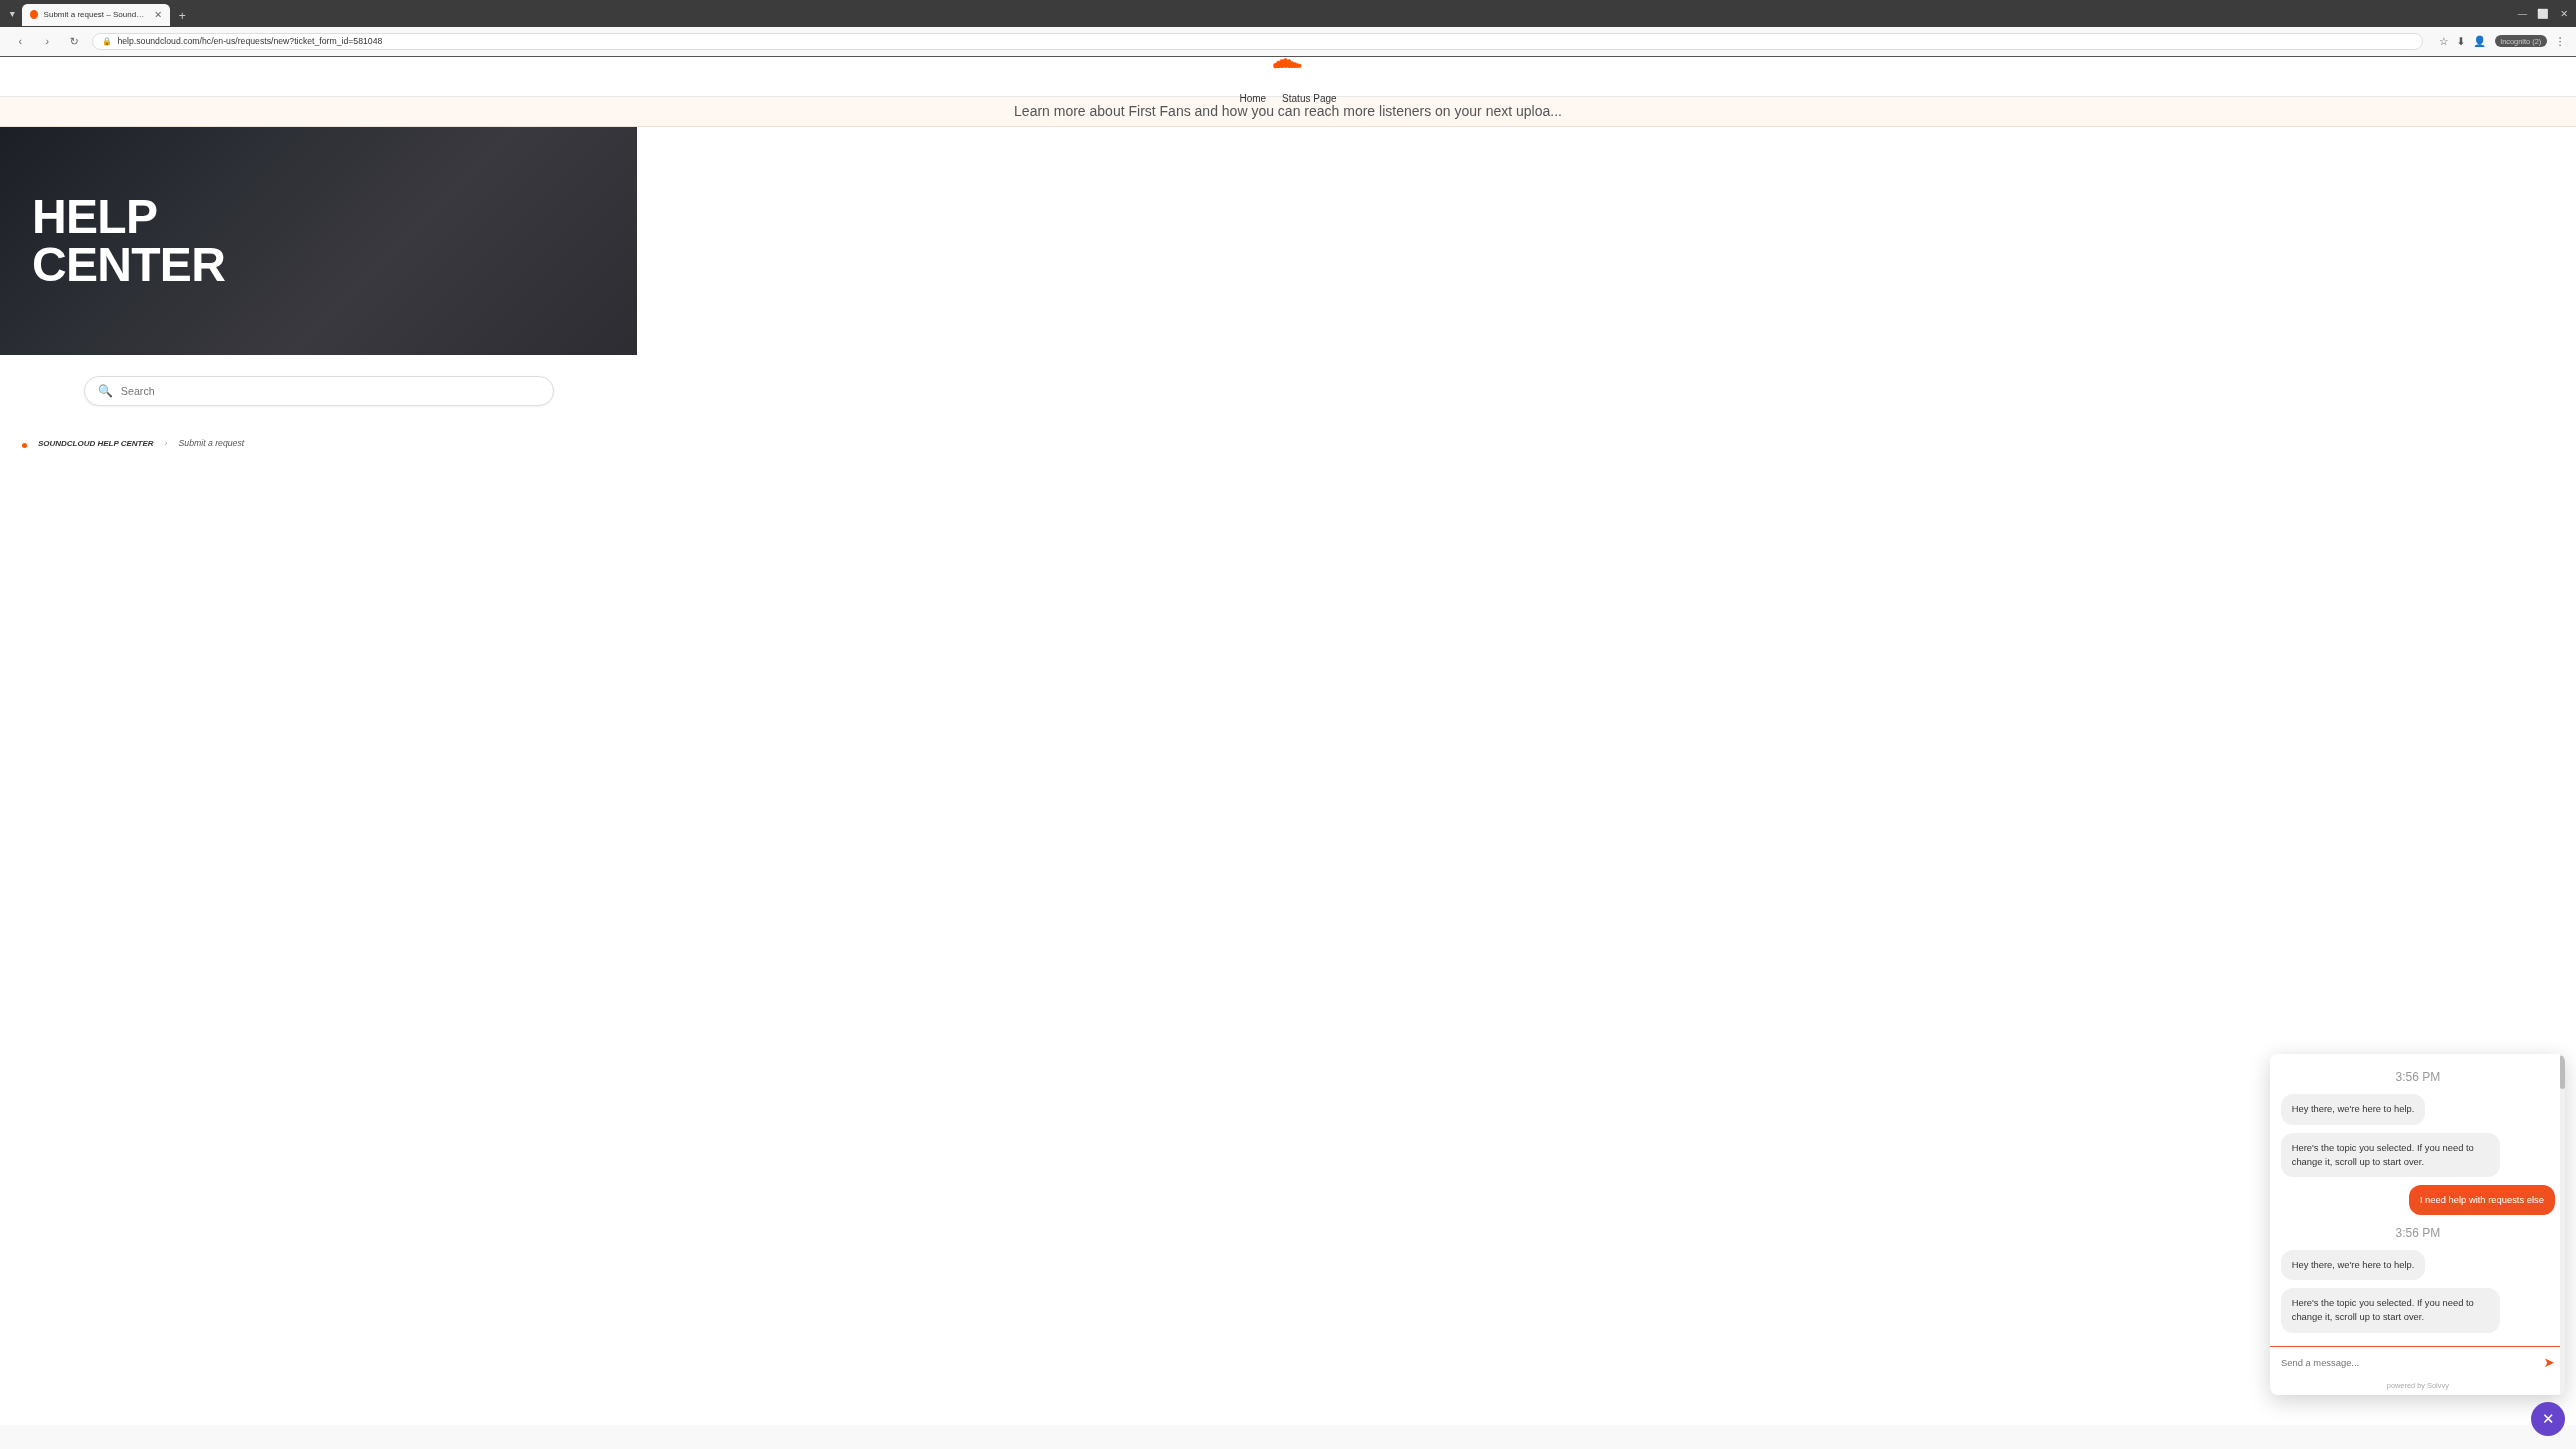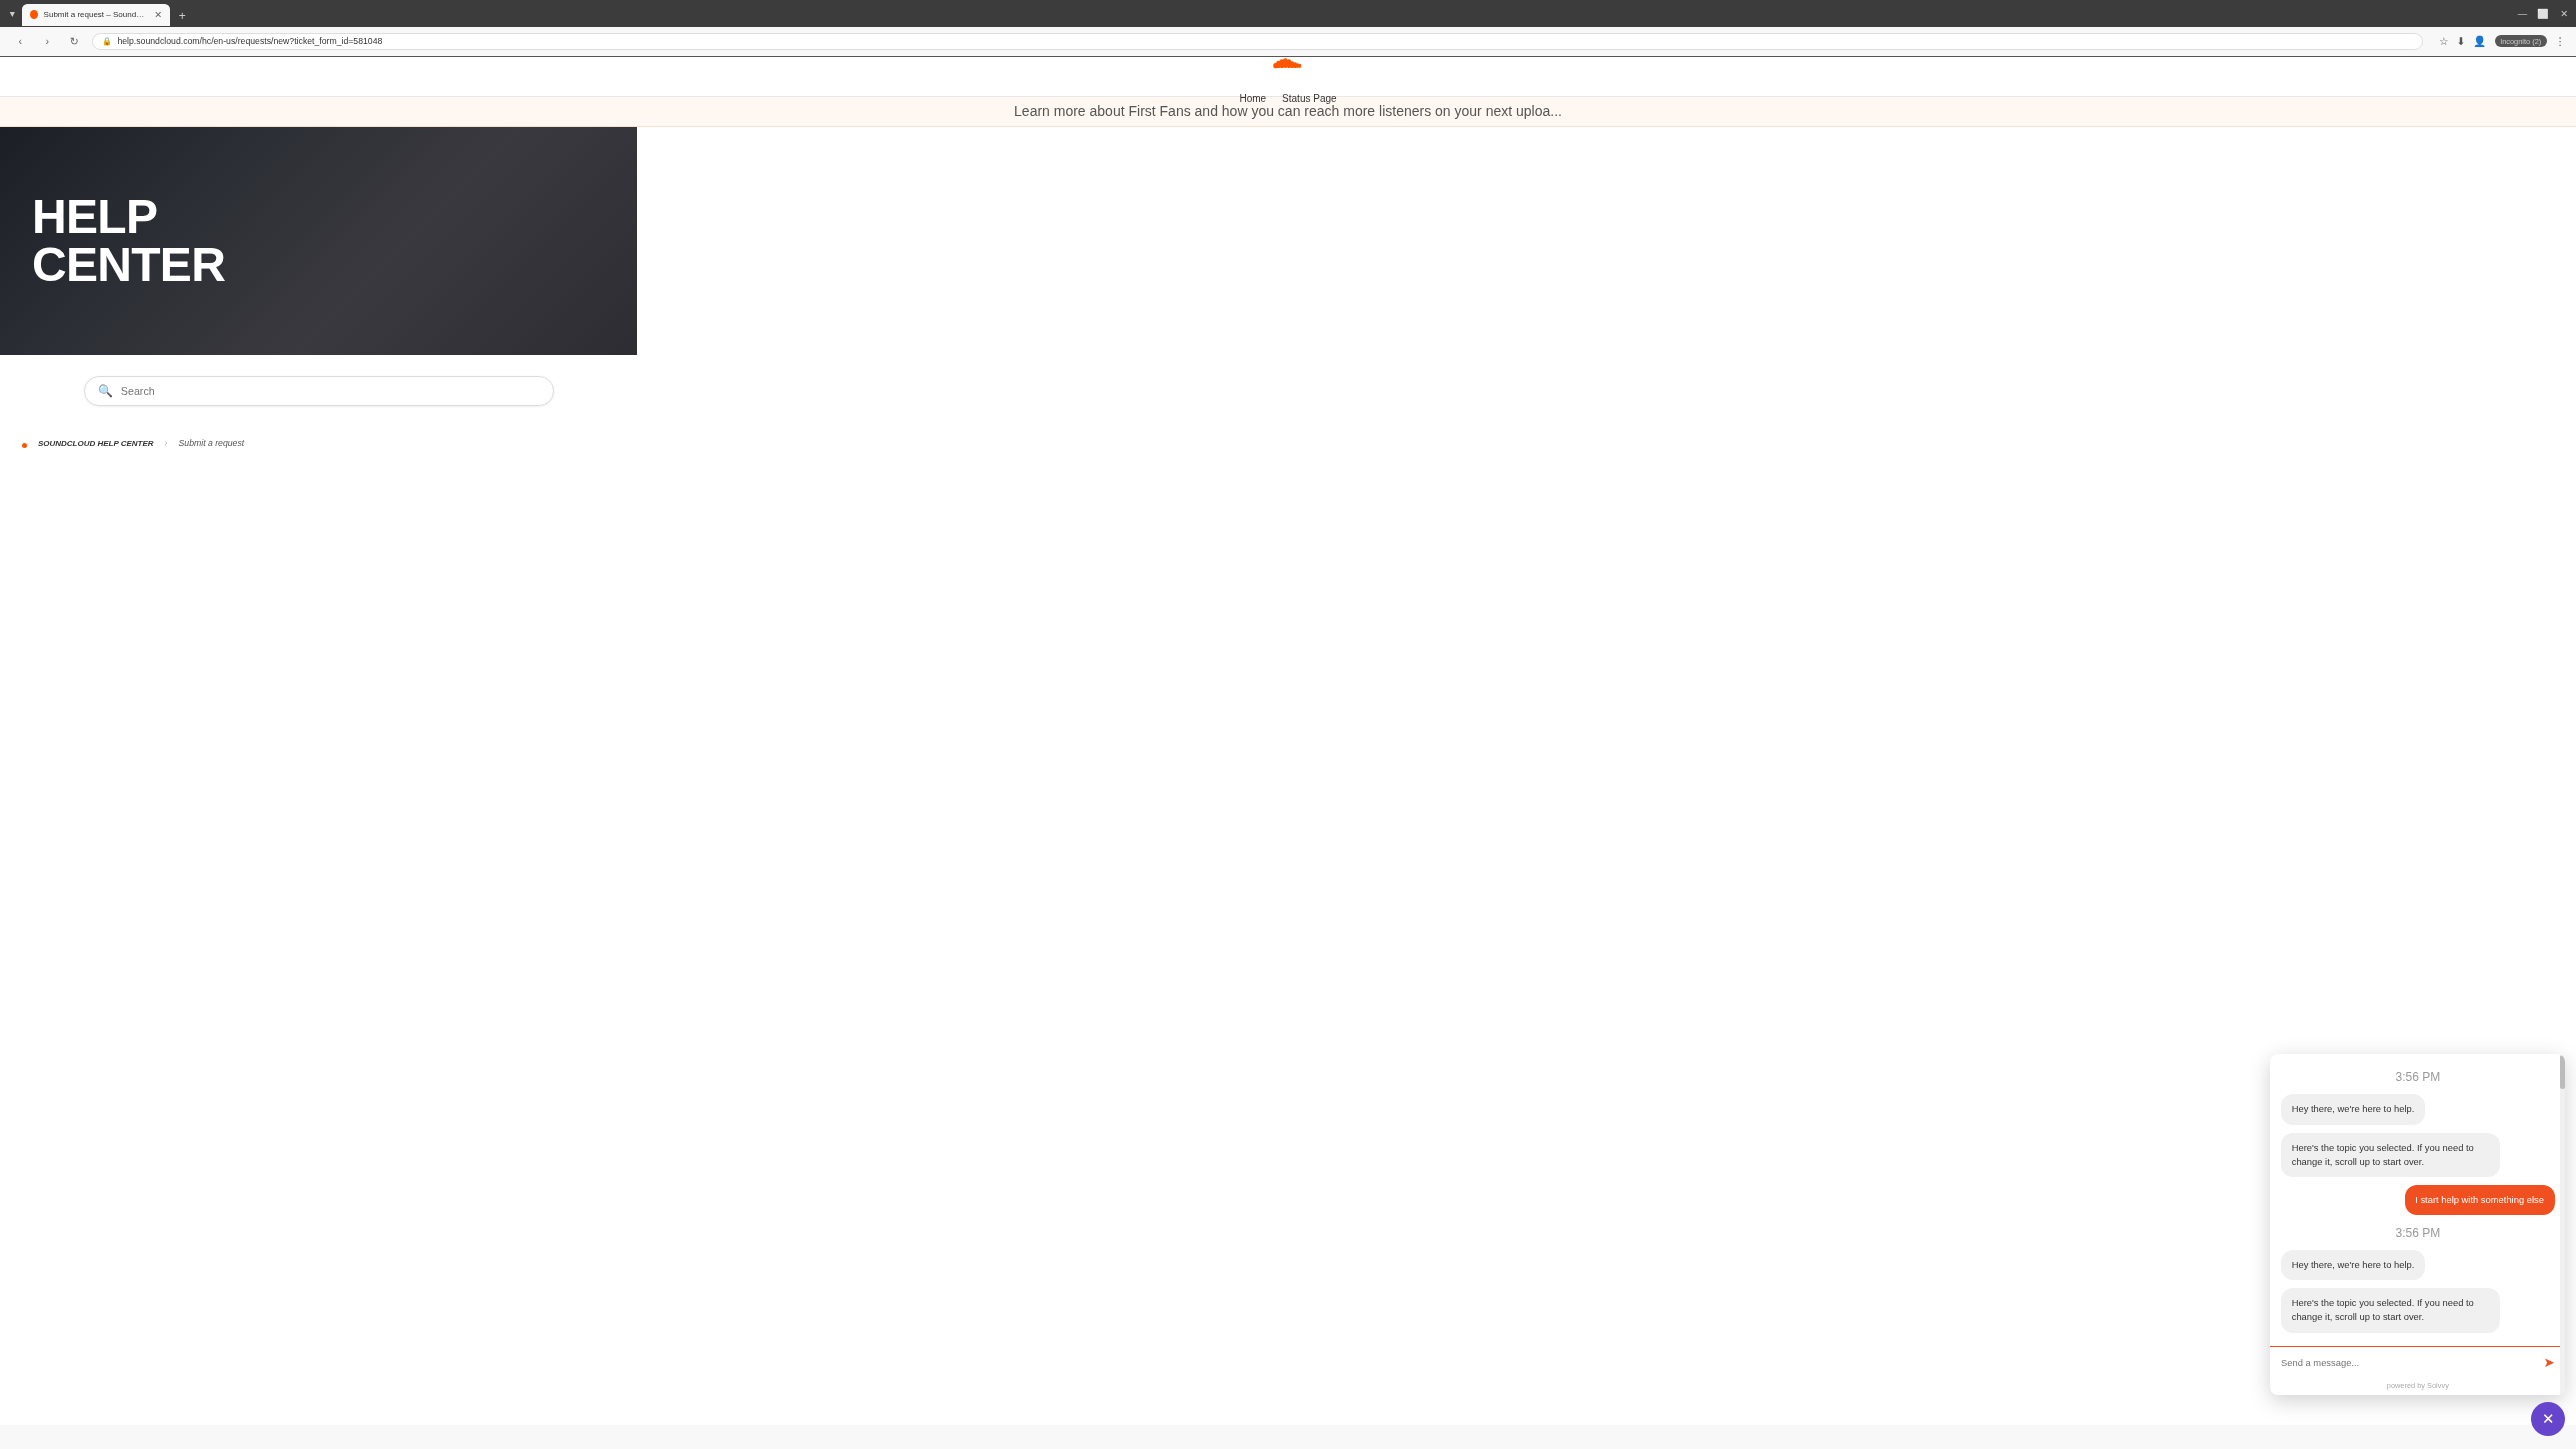--- a/index.html
+++ b/index.html
@@ -460,21 +460,21 @@
 
     <div class="chat-bubble">
       <span>Hey there, we're here to help.</span>
     </div>
 
     <div class="chat-bubble">
       <span>Here's the topic you selected. If you need to change it, scroll up to start over.</span>
     </div>
 
     <div class="chat-bubble user">
-      <span>I start help with something else</span>
+      <span>I need help with requests else</span>
     </div>
 
     <div class="chat-timestamp">3:56 PM</div>
 
     <div class="chat-bubble">
       <span>Hey there, we're here to help.</span>
     </div>
 
     <div class="chat-bubble">
       <span>Here's the topic you selected. If you need to change it, scroll up to start over.</span>

